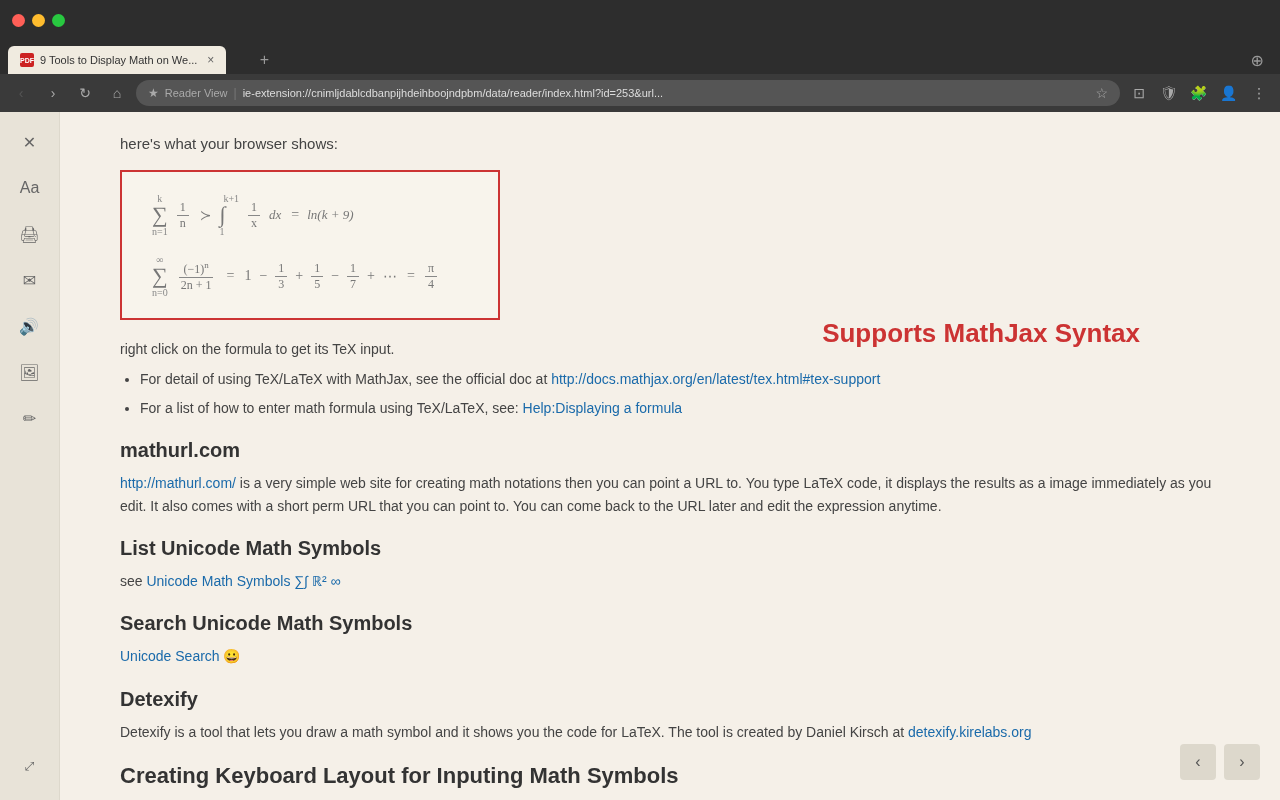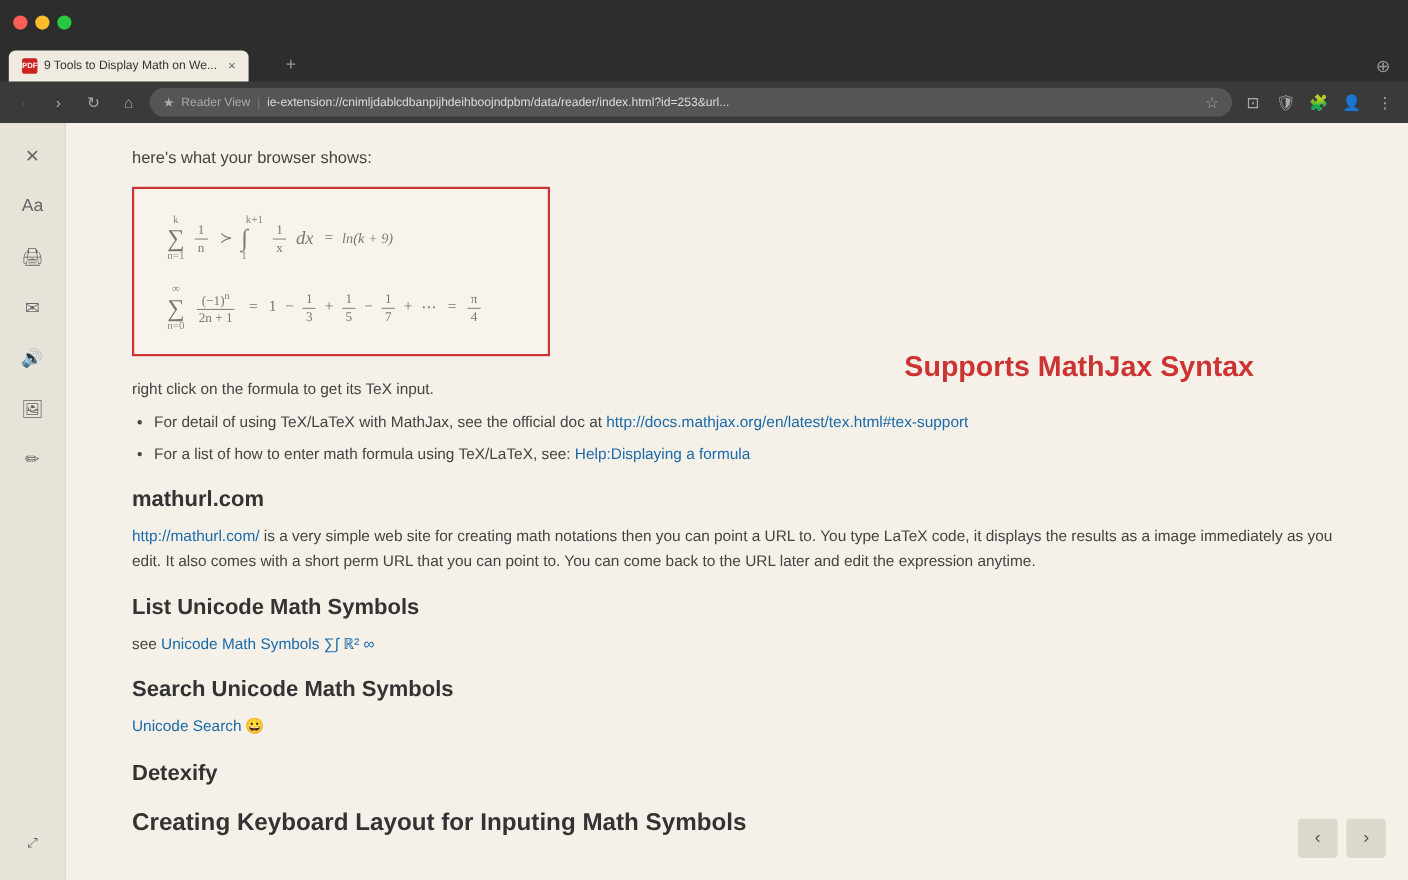--- a/index.html
+++ b/index.html
@@ -401,21 +401,21 @@
           <span style="margin: 0 4px;">≻</span>
           <span style="display:inline-flex; flex-direction:column; align-items:flex-start; margin-right:2px;text-align:center;">
             <span style="font-size:10px; color:#888; margin-left:4px;">k+1</span>
             <span style="font-size:22px; line-height:1;">∫</span>
             <span style="font-size:10px; color:#888;">1</span>
           </span>
           <span style="display:inline-flex; flex-direction:column; align-items:center; margin: 0 3px;">
             <span style="border-bottom:1px solid #888; padding:0 3px; font-size:12px;">1</span>
             <span style="padding:0 3px; font-size:12px;">x</span>
           </span>
-          <span style="font-style:italic; margin:15px 2px; font-size:17px;">dx</span>
+          <span style="font-style:italic; margin:15px 2px; font-size:13px;">dx</span>
           <span style="margin:0 4px;">=</span>
           <span style="font-style:italic; font-size:13px;">ln(k + 9)</span>
         </div>
 
         
         <div style="font-family:'Times New Roman',serif; color:#777; display:flex; align-items:center; gap:4px; font-size:14px;">
           <span style="display:inline-flex; flex-direction:column; align-items:center; margin-right:2px;">
             <span style="font-size:10px; color:#888;">∞</span>
             <span style="font-size:22px; line-height:1;">∑</span>
             <span style="font-size:10px; color:#888;">n=0</span>
@@ -483,20 +483,24 @@
     </p>
 
     <h2 class="section-heading">Search Unicode Math Symbols</h2>
 
     <p class="body-text">
       <a href="#" class="link">Unicode Search 😀</a>
     </p>
 
     <h2 class="section-heading">Detexify</h2>
 
+    <p class="body-text">
+      <span>Detexify is a tool that lets you draw a math symbol and it shows you the code for LaTeX. The tool is created by Daniel Kirsch at </span>
+      <a href="#" class="link">detexify.kirelabs.org</a>
+    </p>
 
     <h2 class="section-heading-lg">Creating Keyboard Layout for Inputing Math Symbols</h2>
 
     <p class="body-text">
       
       
     </p>
 
   </div>
 </div>

